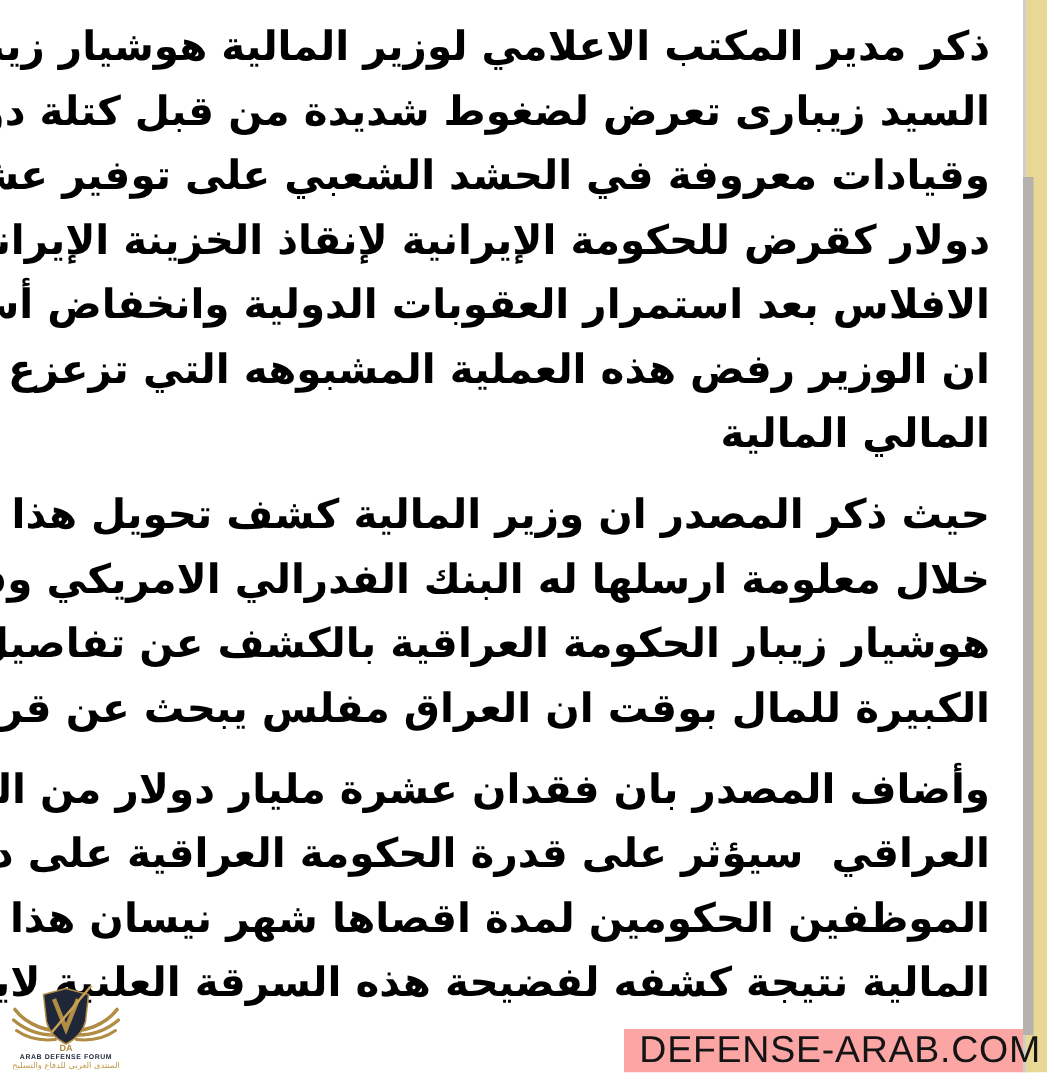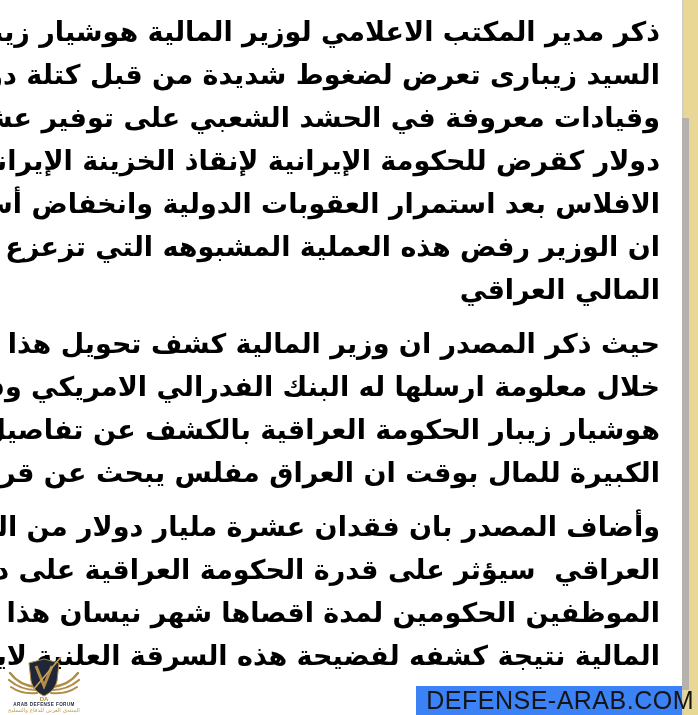--- a/index.html
+++ b/index.html
@@ -22,21 +22,21 @@
   .rail{
     position:absolute;top:0;right:0;width:14px;height:715px;
     border-left:2px solid #d0cec9;
   }
   .thumb{
     position:absolute;top:118px;left:-2px;width:7px;height:572px;
   }
   
   .wm-strip{
     position:absolute;top:686px;right:16px;width:266px;height:29px;
-    background:#3b82f6;
+    background:#fca5a5;
   }
   .wm-text{
     position:absolute;top:0;right:-12px;
     font-family:"Liberation Sans","DejaVu Sans",sans-serif;
     font-size:25px;font-weight:400;letter-spacing:0.5px;
     color:#141414;white-space:nowrap;line-height:29px;
   }
   
   .logo{position:absolute;left:6px;top:657px;width:76px;height:56px;}
 </style>
@@ -44,21 +44,21 @@
 <body>
 
 <div class="article" dir="rtl">
   <div class="para">
     <div class="tline" style="color: rgb(0, 0, 0);">ذكر مدير المكتب الاعلامي لوزير المالية هوشيار زيبارى ان</div>
     <div class="tline" style="color: rgb(0, 0, 0);">السيد زيبارى تعرض لضغوط شديدة من قبل كتلة دولة القانون</div>
     <div class="tline" style="color: rgb(0, 0, 0);">وقيادات معروفة في الحشد الشعبي على توفير عشرة مليار</div>
     <div class="tline" style="color: rgb(0, 0, 0);">دولار كقرض للحكومة الإيرانية لإنقاذ الخزينة الإيرانية من</div>
     <div class="tline" style="color: rgb(0, 0, 0);">الافلاس بعد استمرار العقوبات الدولية وانخفاض أسعار النفط  الا</div>
     <div class="tline" style="color: rgb(0, 0, 0);">ان الوزير رفض هذه العملية المشبوهه التي تزعزع الاحتياط</div>
-    <div class="tline" style="color: rgb(0, 0, 0);">المالي العراقي</div>
+    <div class="tline" style="color: rgb(0, 0, 0);">المالي المالية</div>
   </div>
   <div class="para">
     <div class="tline" style="color: rgb(0, 0, 0);">حيث ذكر المصدر ان وزير المالية كشف تحويل هذا المبلغ من</div>
     <div class="tline" style="color: rgb(0, 0, 0);">خلال معلومة ارسلها له البنك الفدرالي الامريكي وقد هدد</div>
     <div class="tline" style="color: rgb(0, 0, 0);">هوشيار زيبار الحكومة العراقية بالكشف عن تفاصيل هذه السرقة</div>
     <div class="tline" style="color: rgb(0, 0, 0);">الكبيرة للمال بوقت ان العراق مفلس يبحث عن قروض</div>
   </div>
   <div class="para">
     <div class="tline" style="color: rgb(0, 0, 0);">وأضاف المصدر بان فقدان عشرة مليار دولار من البنك المركزي</div>
     <div class="tline" style="color: rgb(0, 0, 0);">العراقي  سيؤثر على قدرة الحكومة العراقية على دفع رواتب</div>

